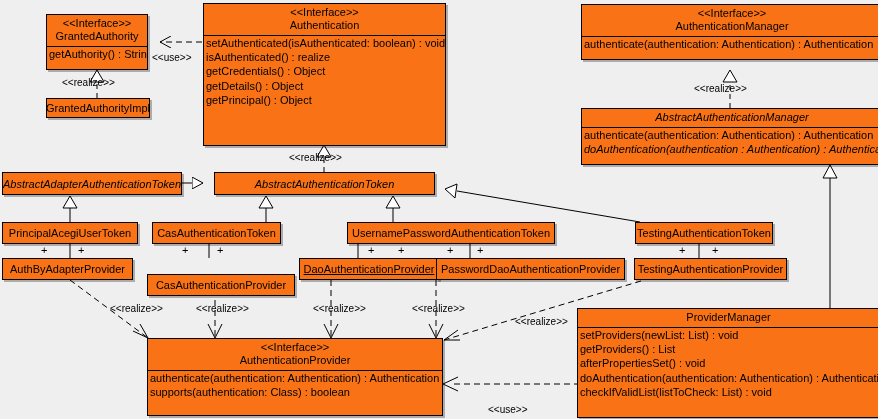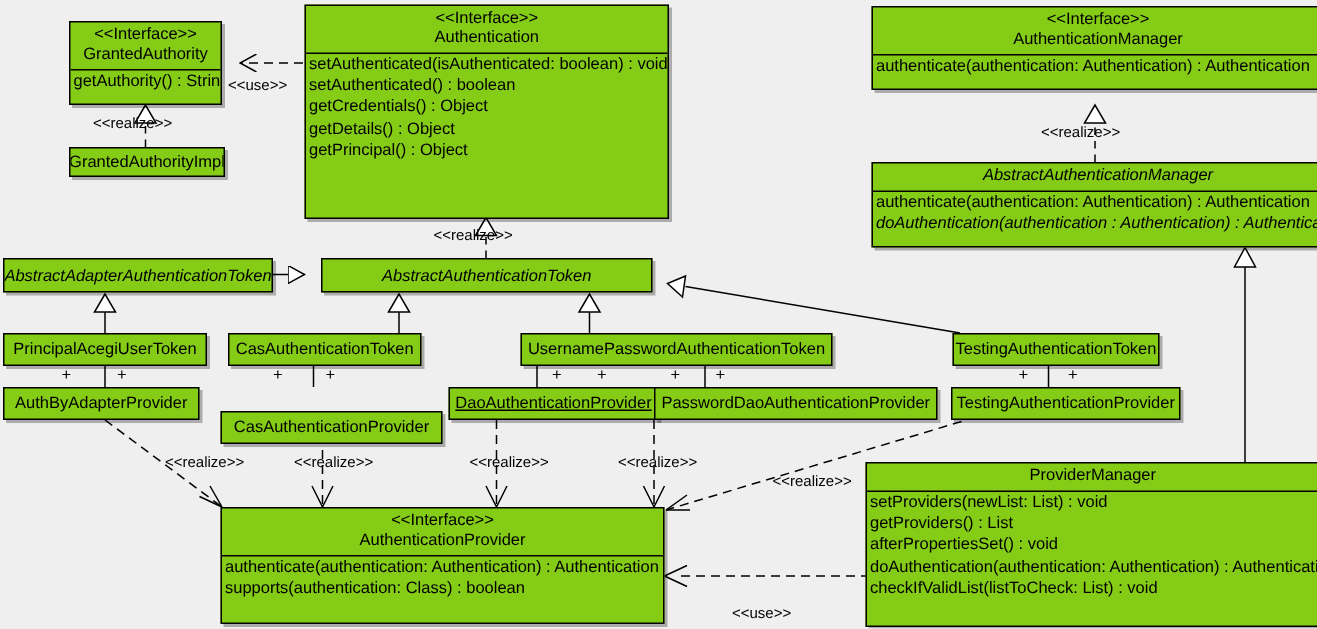--- a/index.html
+++ b/index.html
@@ -16,21 +16,21 @@
     font-family: "Liberation Sans", sans-serif;
   }
   svg.links {
     position: absolute;
     left: 0; top: 0;
     width: 878px; height: 419px;
     pointer-events: none;
   }
   .umlbox {
     position: absolute;
-    background: #84cc16;
+    background: #f97316;
     border: 1px solid #000000;
     box-sizing: border-box;
     box-shadow: 2px 2px 0 rgba(0,0,0,0.28);
     overflow: hidden;
     z-index: 5;
   }
   .hdr {
     padding: 2px 3px 3px 3px;
     text-align: center;
     line-height: 13px;
@@ -229,21 +229,21 @@
     </div>
   </div>
 
   <div class="umlbox" style="left:203px; top:3px; width:243px; height:143px;">
     <div class="hdr">
       <div class="stereo">&lt;&lt;Interface&gt;&gt;</div>
       <div class="cname">Authentication</div>
     </div>
     <div class="compartment">
       <div class="member">setAuthenticated(isAuthenticated: boolean) : void</div>
-      <div class="member">setAuthenticated() : boolean</div>
+      <div class="member">isAuthenticated() : realize</div>
       <div class="member">getCredentials() : Object</div>
       <div class="member">getDetails() : Object</div>
       <div class="member">getPrincipal() : Object</div>
     </div>
   </div>
 
   <div class="umlbox" style="left:581px; top:4px; width:302px; height:56px;">
     <div class="hdr">
       <div class="stereo">&lt;&lt;Interface&gt;&gt;</div>
       <div class="cname">AuthenticationManager</div>

